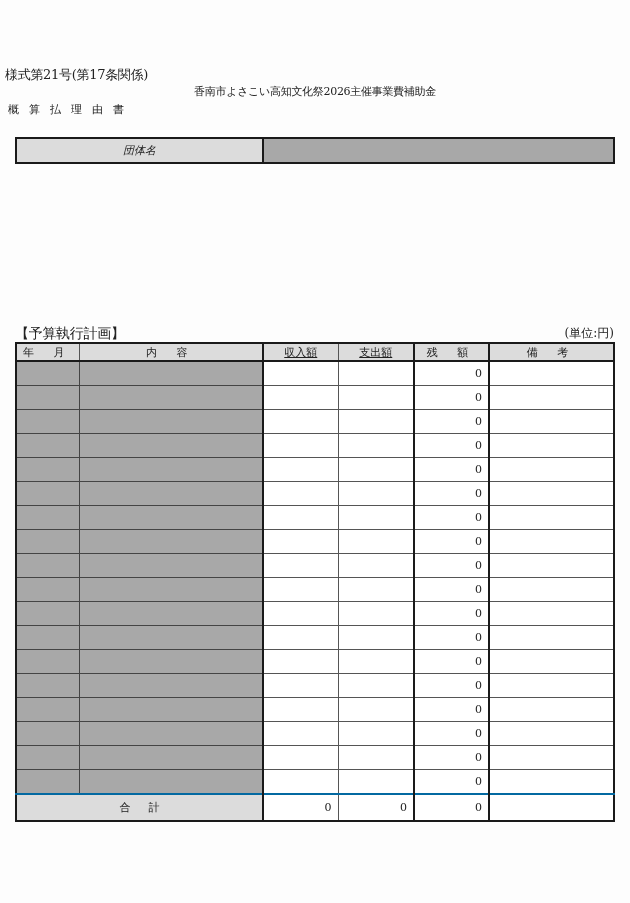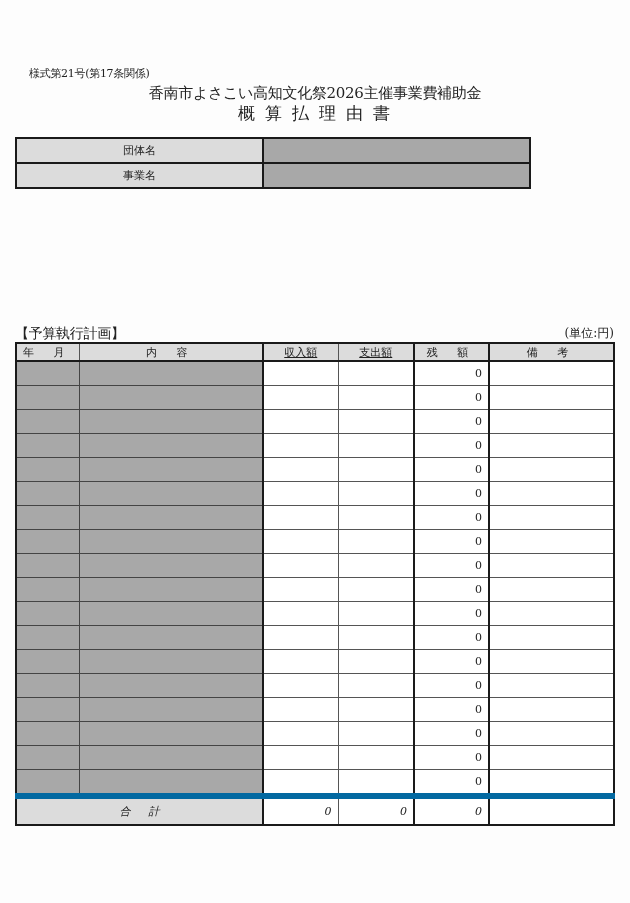--- a/index.html
+++ b/index.html
@@ -1,59 +1,55 @@
 <!DOCTYPE html>
 <html><head>
 <meta charset="utf-8">
 <style>
   html, body { margin: 0; padding: 0; }
   body {
     width: 630px; height: 903px; background: #fdfdfd;
     font-family: "DejaVu Serif", "Liberation Serif", serif;
     color: #222; position: relative; overflow: hidden;
   }
-  .form-no { position: absolute; left: 29px; top: 66px; font-size: 11px; letter-spacing: -0.3px; }
-  .title1 { position: absolute; left: 0; width: 630px; top: 84px; text-align: center; font-size: 15px; letter-spacing: -0.3px; }
-  .title2 { position: absolute; left: 0; width: 630px; top: 102px; text-align: center; font-size: 17px; letter-spacing: 10px; padding-left: 8px; box-sizing: border-box; }
+  .form-no { position: absolute; left: 5px; top: 66px; font-size: 13px; letter-spacing: -0.3px; }
+  .title1 { position: absolute; left: 0; width: 630px; top: 84px; text-align: center; font-size: 11px; letter-spacing: -0.3px; }
+  .title2 { position: absolute; left: 0; width: 630px; top: 102px; font-size: 11px; letter-spacing: 10px; padding-left: 8px; box-sizing: border-box; }
 
   table { border-collapse: collapse; position: absolute; table-layout: fixed; }
-  .info { left: 15px; top: 137px; width: 516px; border: 2px solid #1a1a1a; }
+  .info { left: 15px; top: 137px; width: 600px; border: 2px solid #1a1a1a; font-style: italic; }
   .info td { border: 2px solid #1a1a1a; font-size: 11px; text-align: center; padding: 0; }
   .info .lbl { background: #dcdcdc; width: 245px; }
   .info .val { background: #a8a8a8; }
 
   .section-label { position: absolute; left: 15px; top: 325px; font-size: 14px; letter-spacing: -0.3px; }
   .unit-label { position: absolute; right: 16px; top: 325px; font-size: 12px; }
 
   .budget { left: 15px; top: 342px; width: 600px; border: 2px solid #1a1a1a; }
   .budget th, .budget td { border: 1px solid #555; font-size: 11px; padding: 0; font-weight: normal; }
   .budget th { background: #dcdcdc; height: 16px; letter-spacing: 8px; border-bottom: 2px solid #1a1a1a; }
   .budget th.tight { letter-spacing: 0; text-decoration: underline; }
   .budget td { height: 23px; background: #fff; }
   .budget td.gray { background: #a8a8a8; border-color: #444; }
   .budget td.num { text-align: right; padding-right: 6px; }
   .budget .thick-l { border-left: 2px solid #1a1a1a; }
-  .budget tr.total td { height: 25px; border-top: 6px solid #0369a1; font-style: italic; }
+  .budget tr.total td { height: 25px; border-top: 2px solid #0369a1; }
   .budget tr.total td.tlabel { background: #dcdcdc; text-align: center; letter-spacing: 18px; padding-left: 18px; }
 </style>
 </head>
 <body>
 
 <div class="form-no">様式第21号(第17条関係)</div>
 <div class="title1">香南市よさこい高知文化祭2026主催事業費補助金</div>
 <div class="title2">概算払理由書</div>
 
 <table class="info">
   <tbody>
       <tr style="height:25px">
     <td class="lbl">団体名</td>
-    <td class="val"></td>
-  </tr>
-  <tr style="height:25px">
-    <td class="lbl">事業名</td>
     <td class="val"></td>
   </tr>
 </tbody>
   </table>
 
 <div class="section-label">【予算執行計画】</div>
 <div class="unit-label">(単位:円)</div>
 
 <table class="budget">
   <colgroup>

